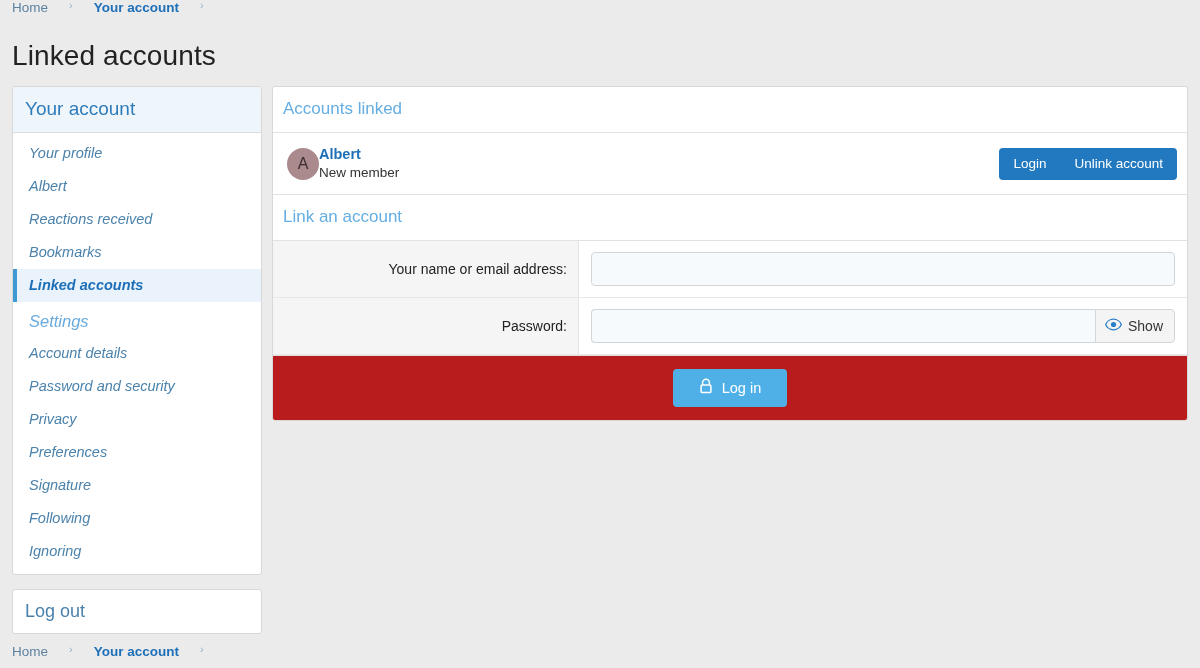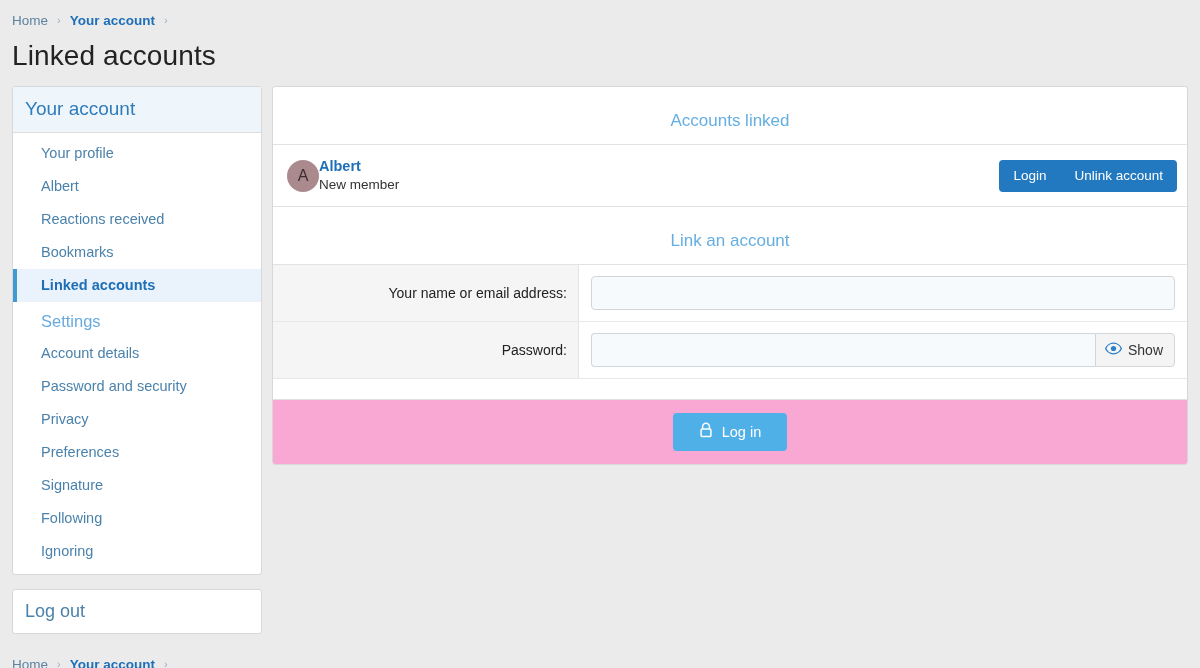--- a/index.html
+++ b/index.html
@@ -10,22 +10,21 @@
     font-family: "Liberation Sans", sans-serif;
     -webkit-font-smoothing: antialiased;
   }
 
   
   .breadcrumb {
     font-size: 13.5px;
     padding: 0 0 0 12px;
     height: 40px;
     display: flex;
-    align-items: center;
-    gap: 9px;
+    gap: 21px;
     color: #5b7f9e;
   }
   .breadcrumb.top { height: 40px; }
   .crumb-home { color: #5e82a0; text-decoration: none; }
   .crumb-sep {
     color: #9bb0c2;
     font-size: 11px;
     line-height: 1;
     transform: translateY(0px);
   }
@@ -61,26 +60,27 @@
     background: #eef5fb;
     border-bottom: 1px solid #ddd;
     padding: 11px 12px 12px 12px;
     font-size: 19px;
     color: #2f7cbb;
     font-weight: 400;
   }
   .side-list { list-style: none; margin: 0; padding: 4px 0 6px 0; }
   .side-item {
     display: block;
-    padding: 7px 12px 7px 24px;
+    padding: 7px 12px 7px 12px;
     font-size: 14.5px;
     color: #4b82ab;
     text-decoration: none;
     border-left: 4px solid transparent;
     line-height: 19px;
+    font-style: italic;
   }
   .side-item.sub-head {
     color: #69aade;
     font-size: 16.5px;
     padding-top: 10px;
     padding-bottom: 6px;
   }
   .side-item.active {
     background: #eaf3fb;
     border-left: 4px solid #3f9ad4;
@@ -98,24 +98,24 @@
 
   
   .main {
     flex: 1 1 auto;
     background: #fff;
     border: 1px solid #d8d8d8;
     border-radius: 3px;
     overflow: hidden;
   }
   .panel-title {
-    text-align: center;
+    text-align: left;
     font-size: 17px;
     color: #65aee2;
-    padding: 24px 10px 13px 10px;
+    padding: 12px 10px 13px 10px;
     border-bottom: 1px solid #e2e2e2;
     font-weight: 400;
   }
 
   
   .account-row {
     display: flex;
     align-items: center;
     padding: 12px 10px 12px 14px;
     border-bottom: 1px solid #e2e2e2;
@@ -215,25 +215,24 @@
     border-bottom-right-radius: 4px;
     font-size: 14px;
     font-family: inherit;
     color: #333;
     cursor: pointer;
     white-space: nowrap;
   }
   .eye-icon { display: block; }
 
   .form-footer {
-    background: #f9a8d4;
+    background: #b91c1c;
     padding: 13px 10px;
     text-align: center;
     border-top: 1px solid #e0e0e0;
-    margin-top: 20px;
   }
   .login-btn {
     display: inline-flex;
     align-items: center;
     justify-content: center;
     gap: 9px;
     background: #4fb0e8;
     border: none;
     border-radius: 4px;
     color: #fff;

